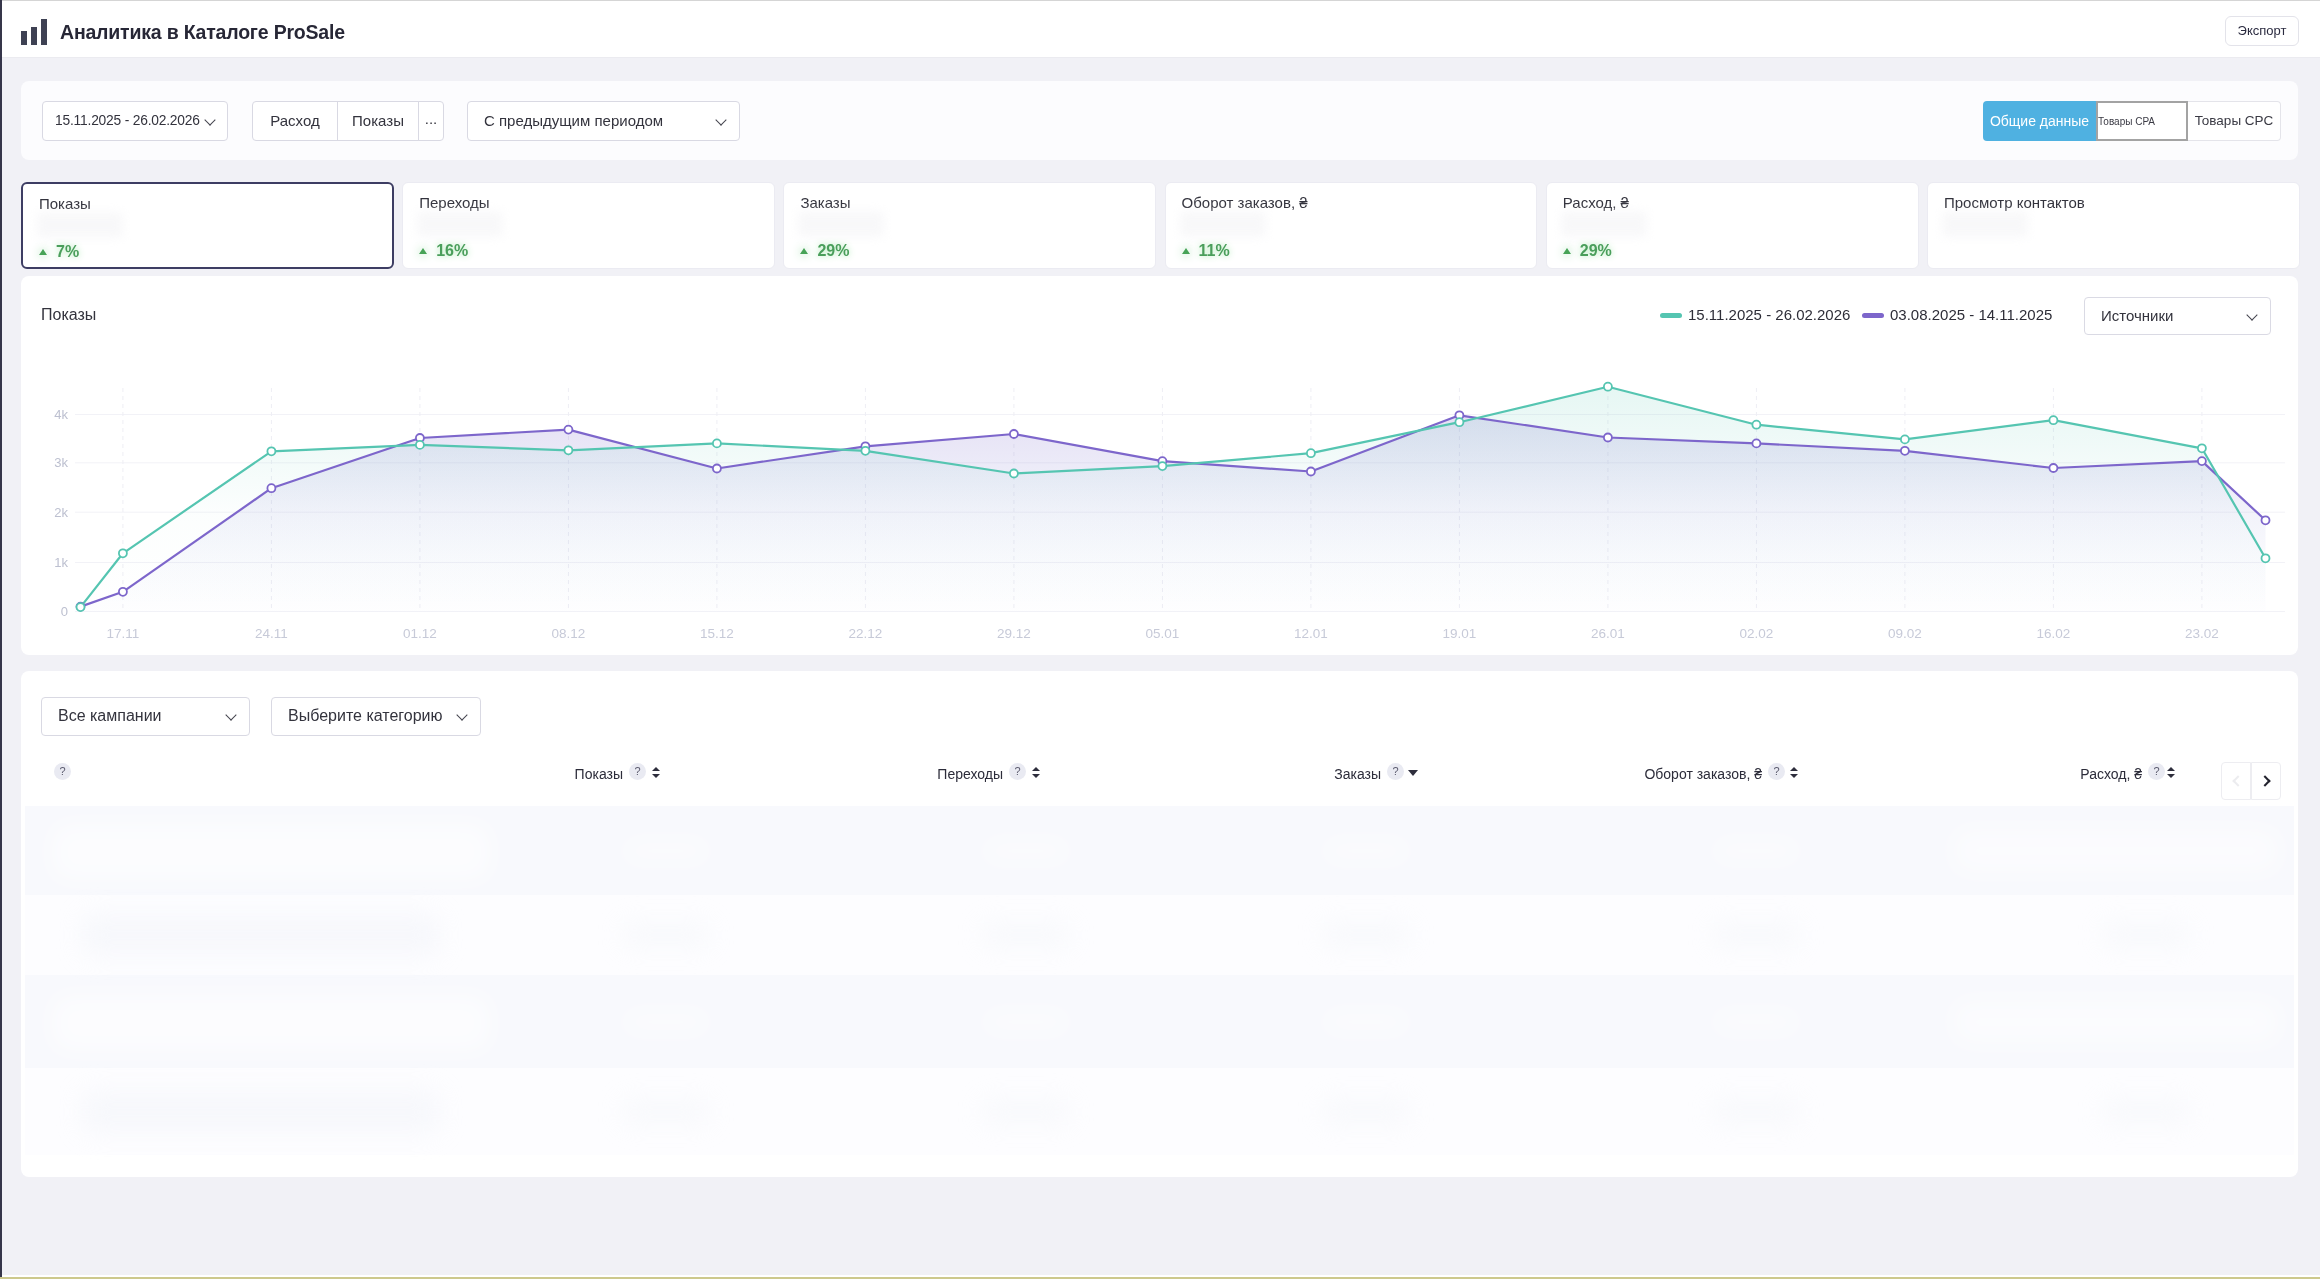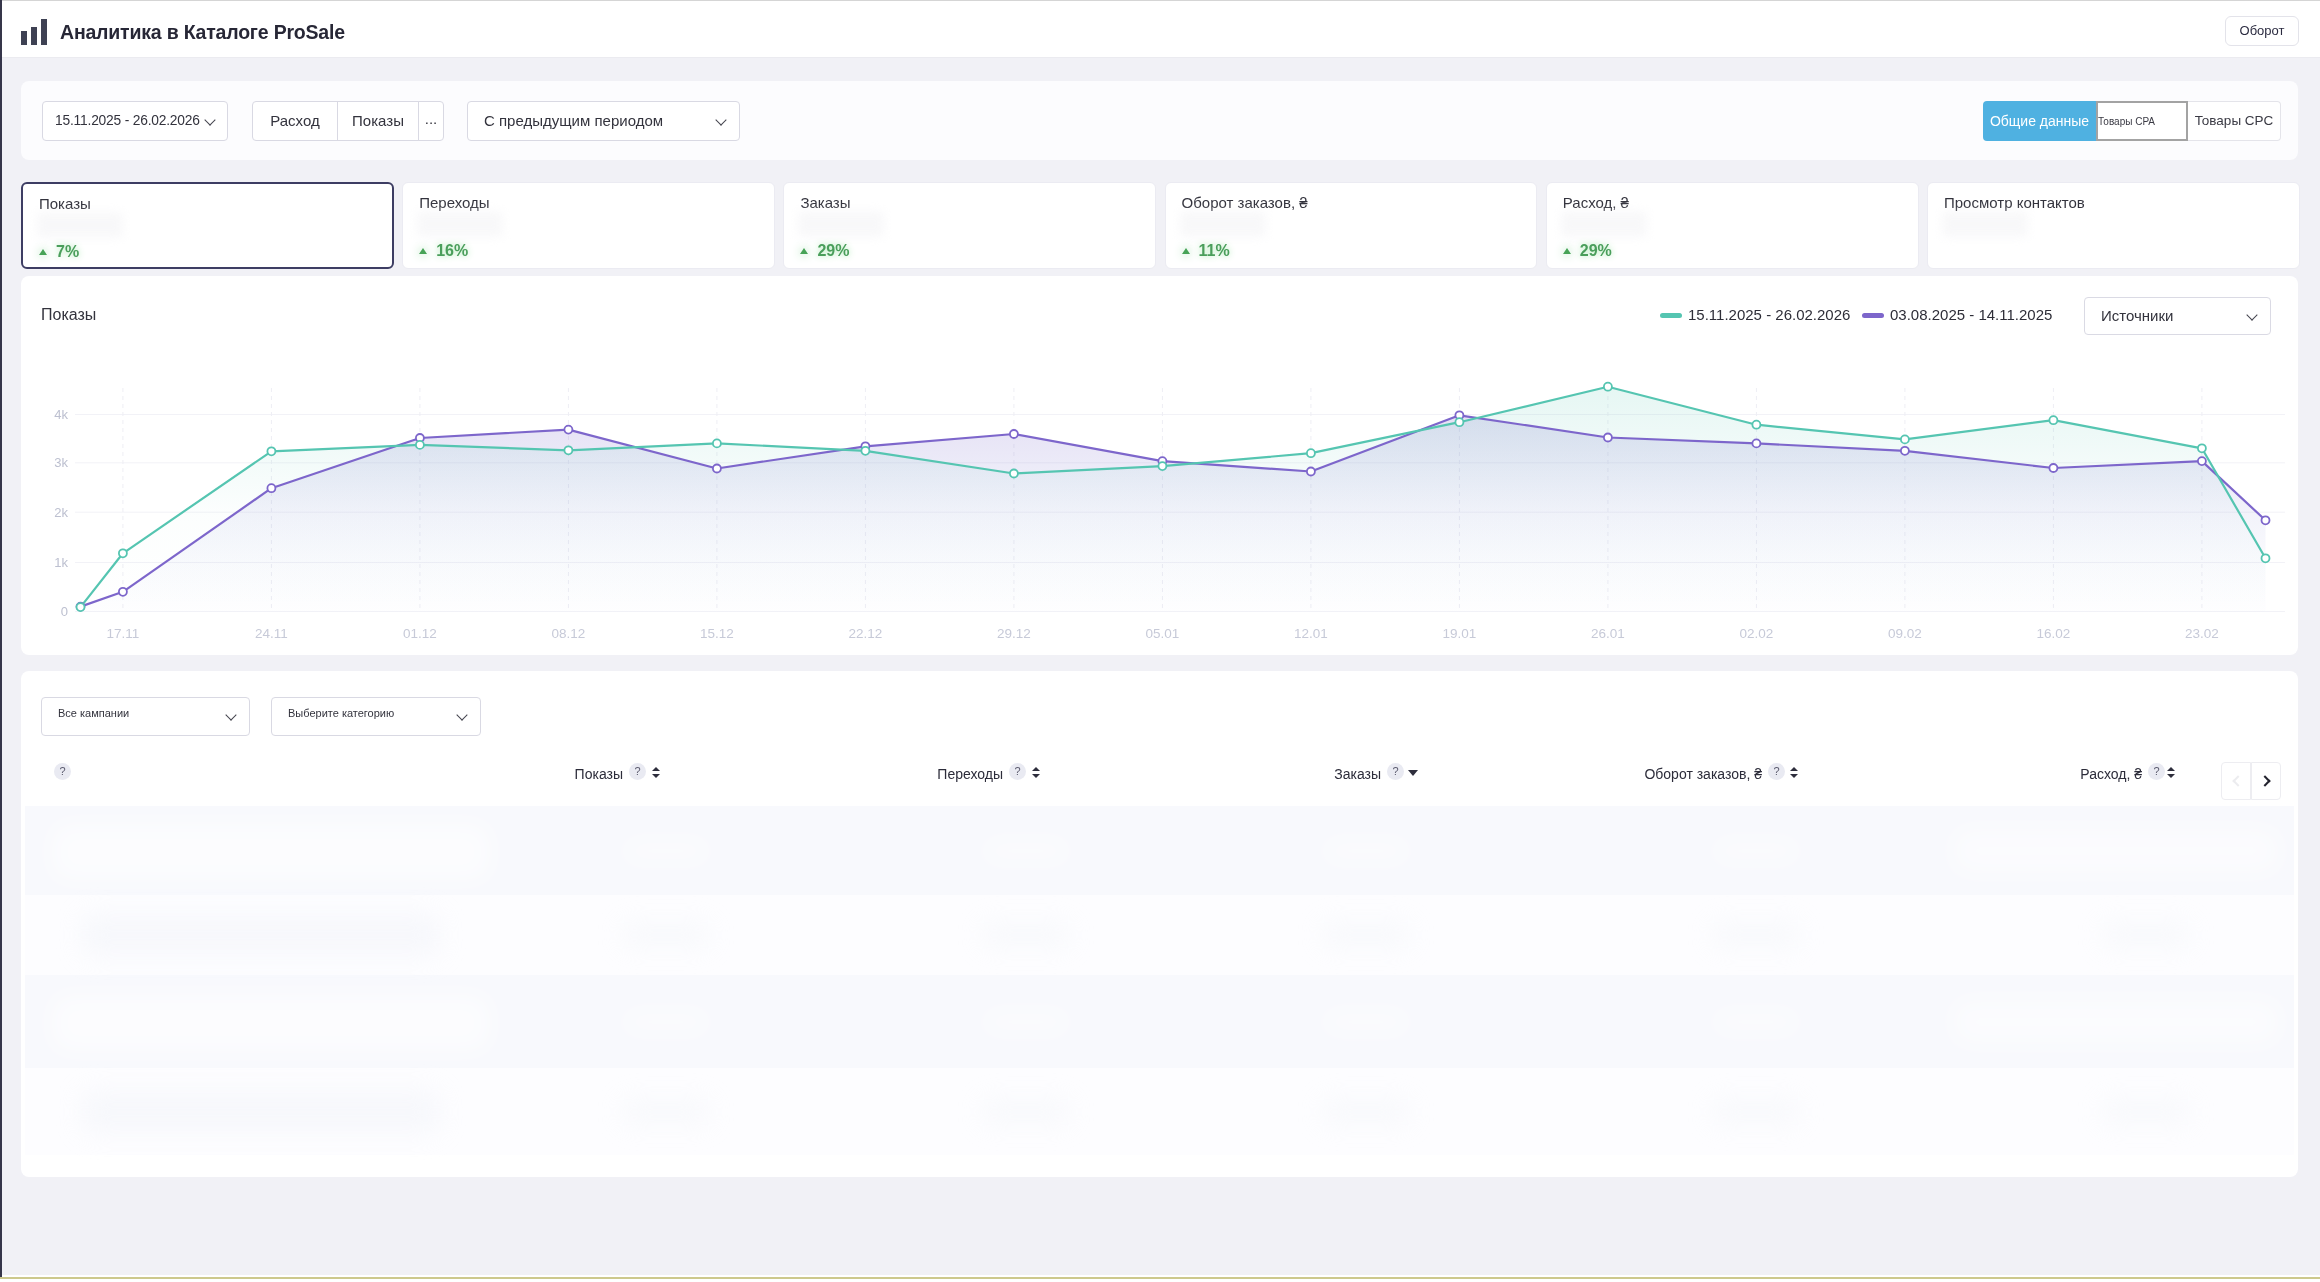--- a/index.html
+++ b/index.html
@@ -21,41 +21,41 @@
 .pct{position:absolute;left:16px;top:243px;display:none}
 .card .pct{position:absolute;left:16px;top:61px;display:flex;align-items:center;height:14px}
 .tri{width:0;height:0;border-left:4.5px solid transparent;border-right:4.5px solid transparent;border-bottom:6px solid #47a357;margin-right:9px;filter:drop-shadow(0 0 5px rgba(120,210,140,.95))}
 .pv{font-size:16px;font-weight:700;color:#4a9e5b;text-shadow:0 0 6px rgba(160,230,170,.9)}
 #chartcard{position:absolute;left:21px;top:276px;width:2277px;height:379px;background:#fff;border-radius:8px}
 #chartttl{position:absolute;left:20px;top:30px;font-size:16px;color:#33333d}
 .lgdash{position:absolute;width:22px;height:5px;border-radius:3px}
 .lgtxt{position:absolute;font-size:15px;color:#2e2e38}
 #srcsel{position:absolute;left:2063px;top:21px;width:187px;height:38px;background:#fff;border:1px solid #dadae4;border-radius:4px;font-size:15px;color:#33333d}
 #tablecard{position:absolute;left:21px;top:671px;width:2277px;height:506px;background:#fff;border-radius:8px;overflow:hidden}
-.fsel{position:absolute;top:26px;height:39px;background:#fff;border:1px solid #d9d9e3;border-radius:4px;font-size:11px;color:#33333d}
+.fsel{position:absolute;top:26px;height:39px;background:#fff;border:1px solid #d9d9e3;border-radius:4px;font-size:16px;color:#33333d}
 #search{position:absolute;left:481px;top:26px;width:1776px;height:39px;background:#fff;border:1px solid #dcdce4;border-radius:4px}
 #search span{position:absolute;left:41px;top:10px;font-size:15px;color:#9d9da5}
 .th{position:absolute;top:95px;font-size:14px;color:#2c2c3a}
 .qb{position:absolute;width:17px;height:17px;border-radius:50%;background:#e9eaf2;color:#5b5b6e;font-size:11px;text-align:center;line-height:17px}
 .smug{position:absolute;border-radius:16px;filter:blur(12px)}
 #pgl,#pgr{position:absolute;top:91px;width:30px;height:38px;background:#fff;border:1px solid #ededf1}
 #pgl{left:2200px;border-radius:4px 0 0 4px}
 #pgr{left:2230px;border-radius:0 4px 4px 0}
 #botwhite{position:absolute;left:0;top:1275px;width:2320px;height:7px;background:#fff}
 #botline{position:absolute;left:0;top:1277px;width:2320px;height:2px;background:#cdc98d}
 </style></head>
 <body>
 <div id="root">
   <div id="topline"></div>
   <div id="topbar">
     <div class="bar" style="left:21px;top:30px;width:6px;height:14px"></div>
     <div class="bar" style="left:31px;top:26px;width:6px;height:18px"></div>
     <div class="bar" style="left:41px;top:18px;width:6px;height:26px"></div>
     <div id="title">Аналитика в Каталоге ProSale</div>
-    <div id="exportbtn">Оборот</div>
+    <div id="exportbtn">Экспорт</div>
   </div>
   <div id="pagebg"></div>
   <div id="panel"></div>
   <div class="sel" style="left:42px;width:186px">
       <span style="position:absolute;left:12px;top:11px;font-size:13.8px;letter-spacing:-0.2px">15.11.2025 - 26.02.2026</span>
       <span class="chev" style="right:13px;top:14px"></span>
     </div>
   <div class="btn" style="left:252px;width:86px;text-align:center;line-height:38px;border-radius:4px 0 0 4px">Расход</div>
   <div class="btn" style="left:337px;width:82px;text-align:center;line-height:38px;border-radius:0">Показы</div>
   <div class="btn" style="left:418px;width:26px;text-align:center;line-height:34px;border-radius:0 4px 4px 0">...</div>

